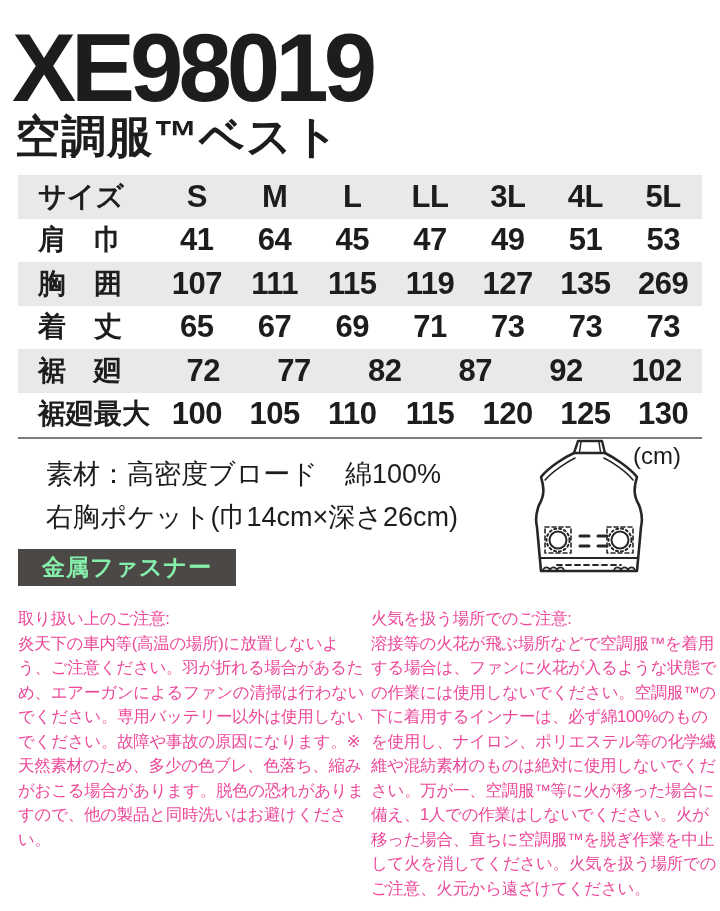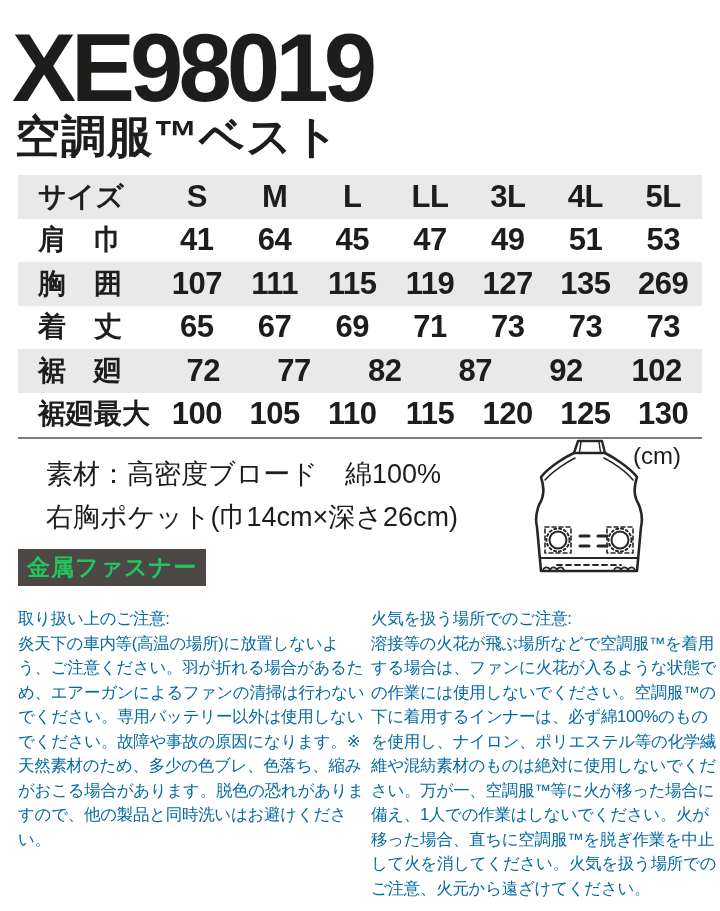--- a/index.html
+++ b/index.html
@@ -20,26 +20,26 @@
   .size-table{position:absolute;left:18px;top:175px;width:684px;}
   .t-row{display:flex;height:43.5px;align-items:center;font-weight:700;font-size:31px;}
   .t-row.stripe{background:#e9e9e9;}
   .t-label{width:120px;padding-left:20px;font-size:28px;white-space:nowrap;letter-spacing:0;}
   .t-cell{flex:1;text-align:center;letter-spacing:-0.5px;}
   .table-rule{position:absolute;left:18px;top:437px;width:684px;height:2px;background:#7d7d7d;}
   .unit-label{position:absolute;left:633px;top:442px;font-size:24px;font-weight:400;}
   .material-block{position:absolute;left:18px;top:453px;font-size:27px;line-height:43px;font-weight:400;letter-spacing:0;margin-left:28px;}
   .fastener-badge{
     position:absolute;left:18px;top:549px;
-    background:#4b4846;color:#22c55e;
+    background:#4b4846;color:#86efac;
     font-size:23px;font-weight:700;letter-spacing:1px;
-    padding:7px 9px;line-height:1;
+    padding:7px 24px;line-height:1;
   }
   .vest-diagram{position:absolute;left:524px;top:437px;width:130px;height:152px;}
-  .notes-col{position:absolute;top:606px;width:348px;color:#0369a1;font-size:16.5px;line-height:24.5px;letter-spacing:-0.3px;}
+  .notes-col{position:absolute;top:606px;width:348px;color:#ec4899;font-size:16.5px;line-height:24.5px;letter-spacing:-0.3px;}
   .notes-left{left:18px;}
   .notes-right{left:371px;}
   .notes-title{white-space:nowrap;}
 </style>
 </head>
 <body>
 
 <div class="page">
 
   <div class="product-code">XE98019</div>

